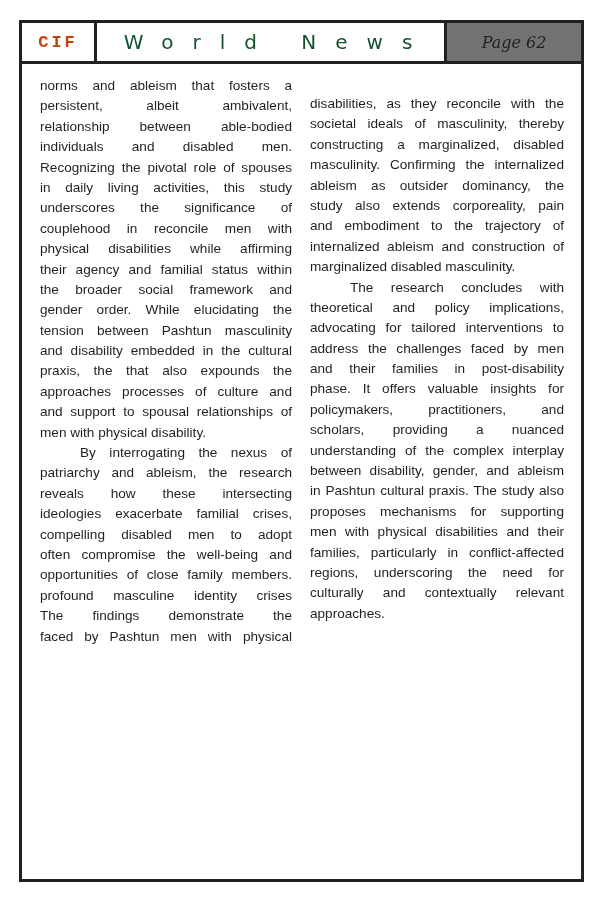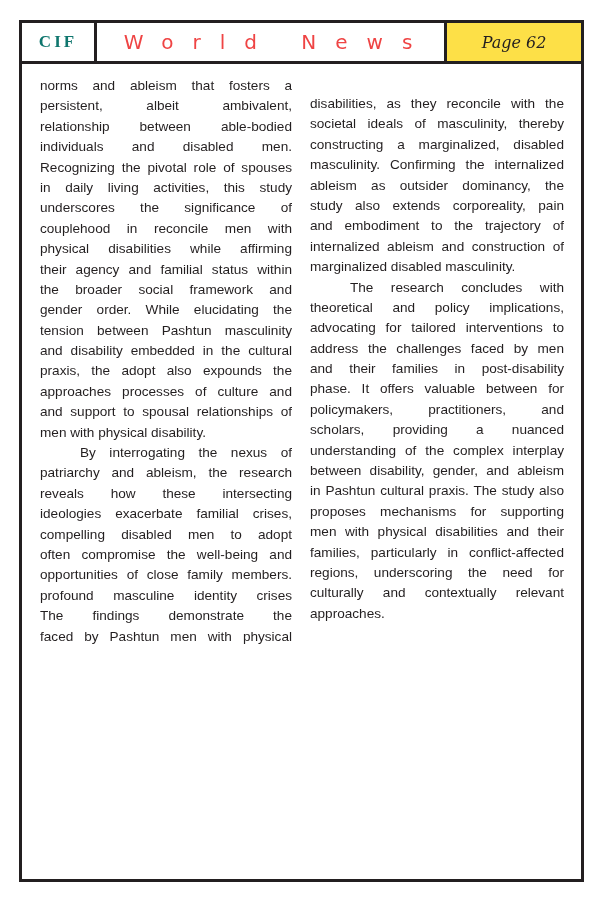--- a/index.html
+++ b/index.html
@@ -8,30 +8,30 @@
       position: absolute; left: 19px; top: 20px; width: 559px; height: 856px;
       border: 3px solid #231f20; background: #fff;
     }
     .header {
       position: absolute; left: 0; top: 0; width: 559px; height: 38px;
       border-bottom: 3px solid #231f20; display: flex;
     }
     .cell-cif {
       width: 72px; height: 38px; border-right: 3px solid #231f20;
       display: flex; align-items: center; justify-content: center;
-      font-family: Liberation Serif, serif; font-weight: bold; font-size: 17px;
-      letter-spacing: 3px; color: #0f766e;
+      font-family: Liberation Mono, monospace; font-weight: bold; font-size: 17px;
+      letter-spacing: 3px; color: #c2410c;
     }
     .cell-title {
       flex: 1; height: 38px; display: flex; align-items: center; justify-content: center;
       font-family: "DejaVu Sans", sans-serif; font-size: 20px; letter-spacing: 19px;
-      color: #ef4444; border-right: 3px solid #231f20; padding-left: 14px;
+      color: #14532d; border-right: 3px solid #231f20; padding-left: 14px;
     }
     .cell-page {
-      width: 134px; height: 38px; background: #fde047;
+      width: 134px; height: 38px; background: #737373;
       display: flex; align-items: center; justify-content: center;
       font-family: "DejaVu Serif", serif; font-style: italic; font-size: 16px; color: #231f20;
     }
     .col {
       position: absolute; top: 76px; width: 252px;
       font-family: "Liberation Sans", sans-serif; font-size: 13.6px; color: #231f20;
     }
     .col.left { left: 40px; }
     .col.right { left: 310px; width: 254px; margin-top: 18px; }
     .line {
@@ -60,21 +60,21 @@
     <div class="line">Recognizing the pivotal role of spouses</div>
     <div class="line">in daily living activities, this study</div>
     <div class="line">underscores the significance of</div>
     <div class="line">couplehood in reconcile men with</div>
     <div class="line">physical disabilities while affirming</div>
     <div class="line">their agency and familial status within</div>
     <div class="line">the broader social framework and</div>
     <div class="line">gender order. While elucidating the</div>
     <div class="line">tension between Pashtun masculinity</div>
     <div class="line">and disability embedded in the cultural</div>
-    <div class="line">praxis, the adopt also expounds the</div>
+    <div class="line">praxis, the that also expounds the</div>
     <div class="line">approaches processes of culture and</div>
     <div class="line">and support to spousal relationships of</div>
     <div class="line last">men with physical disability.</div>
     <div class="line indent">By interrogating the nexus of</div>
     <div class="line">patriarchy and ableism, the research</div>
     <div class="line">reveals how these intersecting</div>
     <div class="line">ideologies exacerbate familial crises,</div>
     <div class="line">compelling disabled men to adopt</div>
     <div class="line">often compromise the well-being and</div>
     <div class="line">opportunities of close family members.</div>
@@ -90,21 +90,21 @@
     <div class="line">ableism as outsider dominancy, the</div>
     <div class="line">study also extends corporeality, pain</div>
     <div class="line">and embodiment to the trajectory of</div>
     <div class="line">internalized ableism and construction of</div>
     <div class="line last">marginalized disabled masculinity.</div>
     <div class="line indent">The research concludes with</div>
     <div class="line">theoretical and policy implications,</div>
     <div class="line">advocating for tailored interventions to</div>
     <div class="line">address the challenges faced by men</div>
     <div class="line">and their families in post-disability</div>
-    <div class="line">phase. It offers valuable between for</div>
+    <div class="line">phase. It offers valuable insights for</div>
     <div class="line">policymakers, practitioners, and</div>
     <div class="line">scholars, providing a nuanced</div>
     <div class="line">understanding of the complex interplay</div>
     <div class="line">between disability, gender, and ableism</div>
     <div class="line">in Pashtun cultural praxis. The study also</div>
     <div class="line">proposes mechanisms for supporting</div>
     <div class="line">men with physical disabilities and their</div>
     <div class="line">families, particularly in conflict-affected</div>
     <div class="line">regions, underscoring the need for</div>
     <div class="line">culturally and contextually relevant</div>

